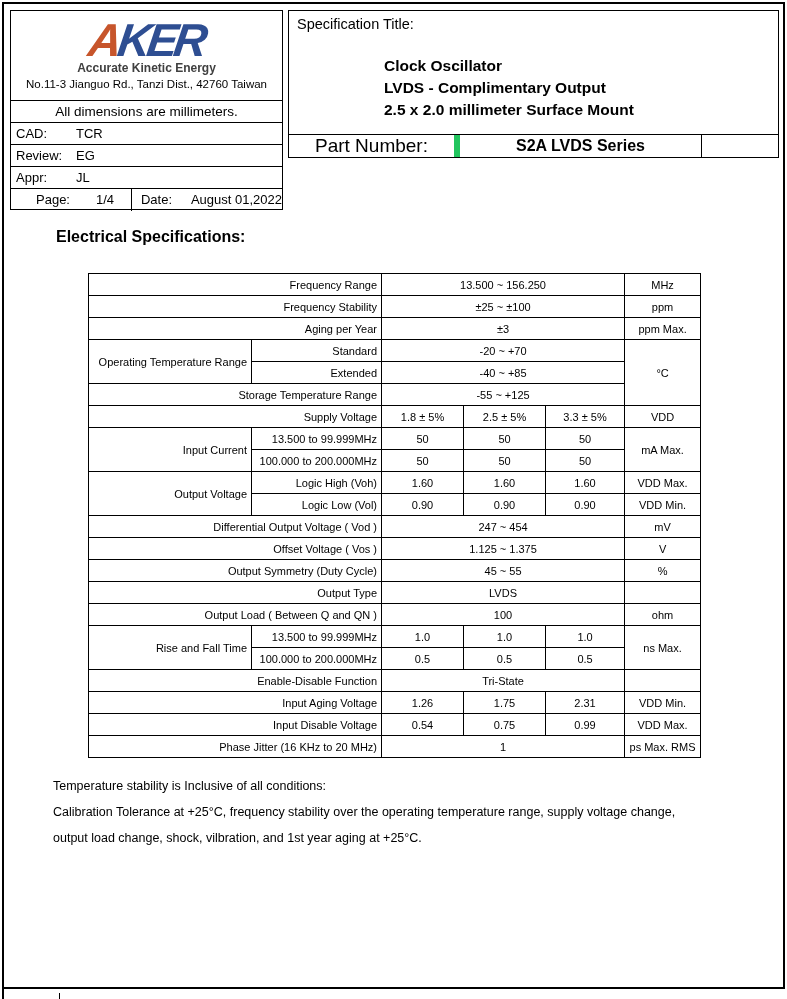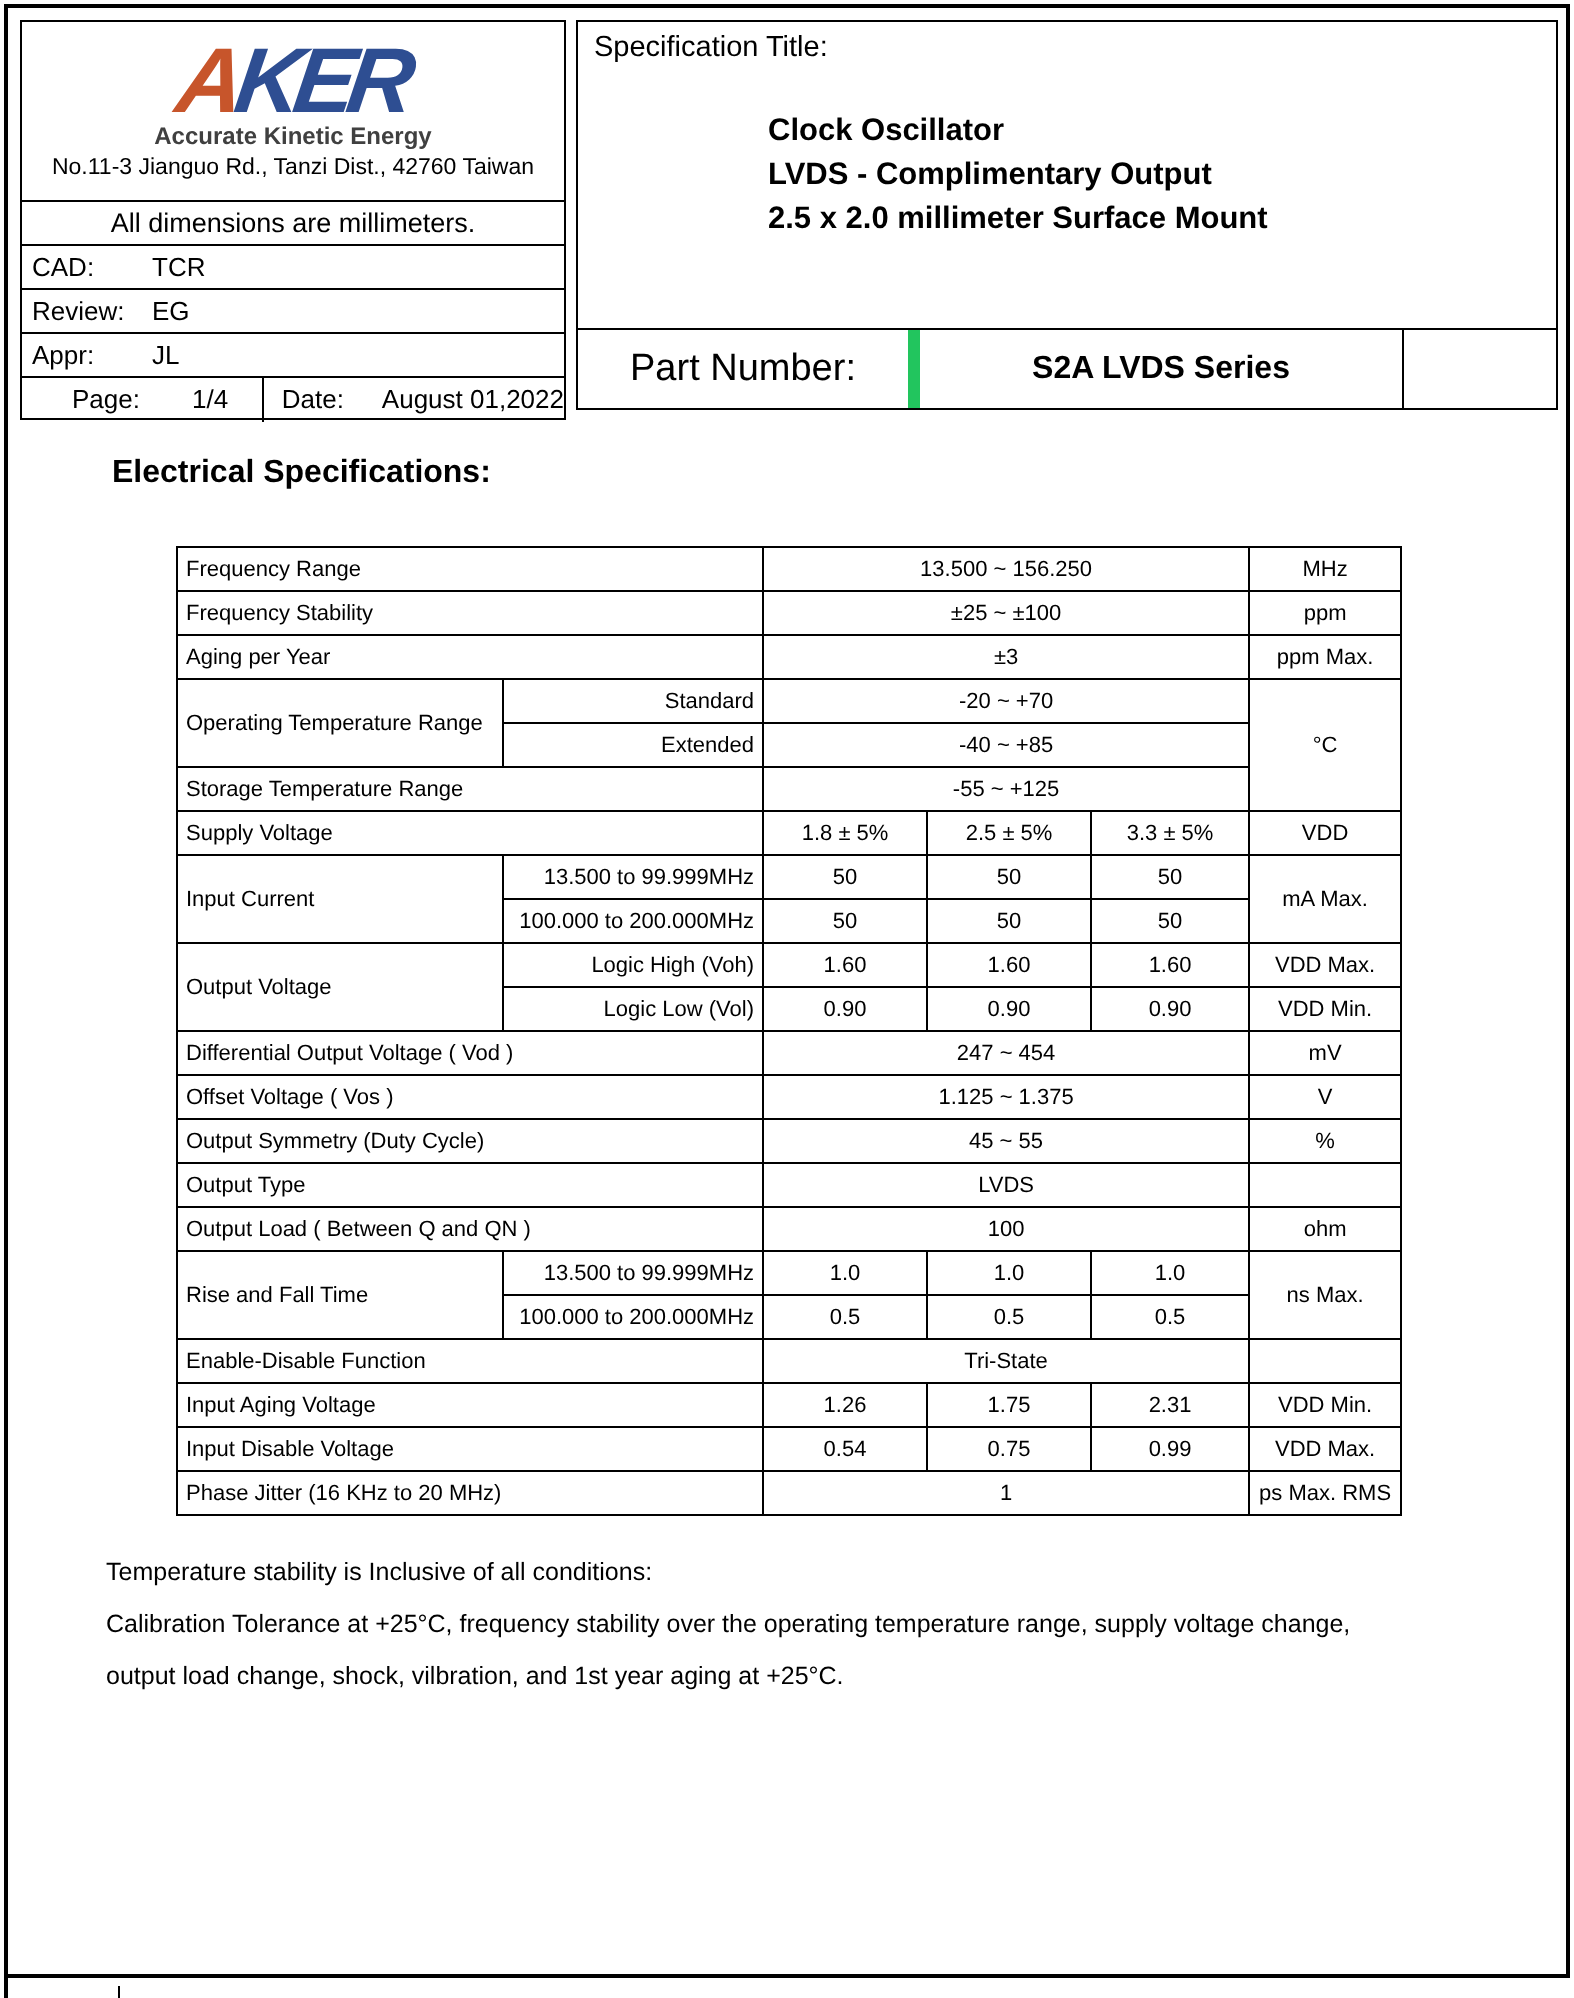--- a/index.html
+++ b/index.html
@@ -18,36 +18,36 @@
   .meta-row{height:21px;border-top:1px solid #000;font-size:13px;line-height:21px;display:flex;}
   .m-label{padding-left:5px;width:60px;}
   .m-value{flex:1;}
   .page-row{height:22px;border-top:1px solid #000;font-size:13px;line-height:21px;display:flex;}
   .pr-left{width:116px;border-right:1px solid #000;display:flex;box-sizing:border-box;margin-left:20px;}
   .pr-right{flex:1;display:flex;}
   .m-label2{padding-left:9px;width:48px;}
   .m-value2{flex:1;padding-left:2px;white-space:nowrap;}
 
   
-  .hdr-right{position:absolute;left:288px;top:10px;width:491px;height:195px;border:1px solid #000;box-sizing:border-box;display:flex;flex-direction:column;}
+  .hdr-right{position:absolute;left:288px;top:10px;width:491px;height:148px;border:1px solid #000;box-sizing:border-box;display:flex;flex-direction:column;}
   .title-area{height:154px;border-bottom:1px solid #000;position:relative;box-sizing:border-box;}
   .spec-title-label{position:absolute;left:8px;top:5px;font-size:14.5px;}
   .title-lines{position:absolute;left:95px;top:44px;font-size:15.5px;font-weight:bold;line-height:22px;white-space:nowrap;}
   .part-row{flex:1;display:flex;}
   .part-label{width:171px;border-right:6px solid #22c55e;box-sizing:border-box;display:flex;align-items:center;justify-content:center;font-size:19px;}
   .part-value{width:242px;border-right:1px solid #000;box-sizing:border-box;display:flex;align-items:center;justify-content:center;font-size:16px;font-weight:bold;}
   .part-empty{flex:1;}
 
   
   .section-heading{position:absolute;left:56px;top:228px;font-size:16px;font-weight:bold;}
 
   
   table.spec-table{position:absolute;left:88px;top:273px;width:612px;border-collapse:collapse;table-layout:fixed;font-size:11px;}
   table.spec-table td{border:1px solid #000;height:21px;padding:0 4px;overflow:hidden;white-space:nowrap;}
-  td.param{text-align:left;}
+  td.param{text-align:right;}
   td.cond{text-align:right;padding-right:2px;}
   td.value{text-align:center;}
   td.unit{text-align:center;}
 
   
   .notes{position:absolute;left:53px;top:773px;font-size:12.5px;line-height:26px;}
 </style>
 </head>
 <body>
 

